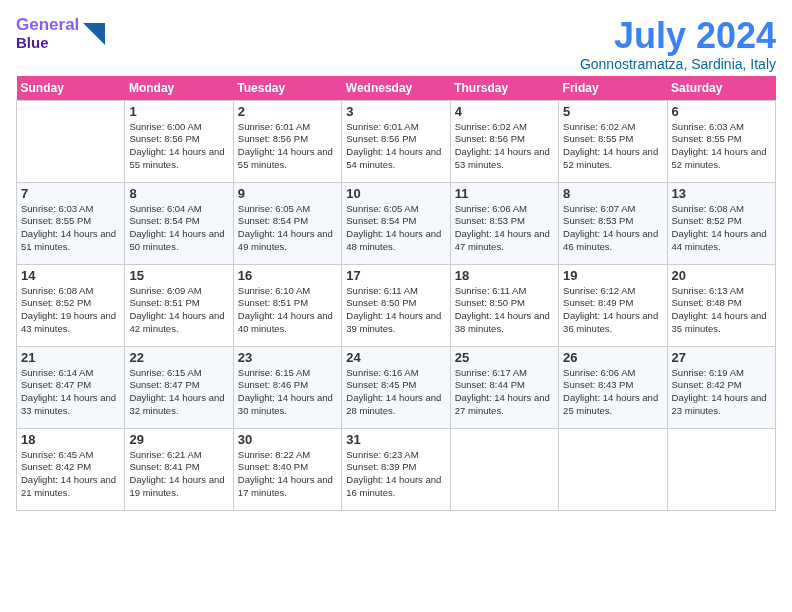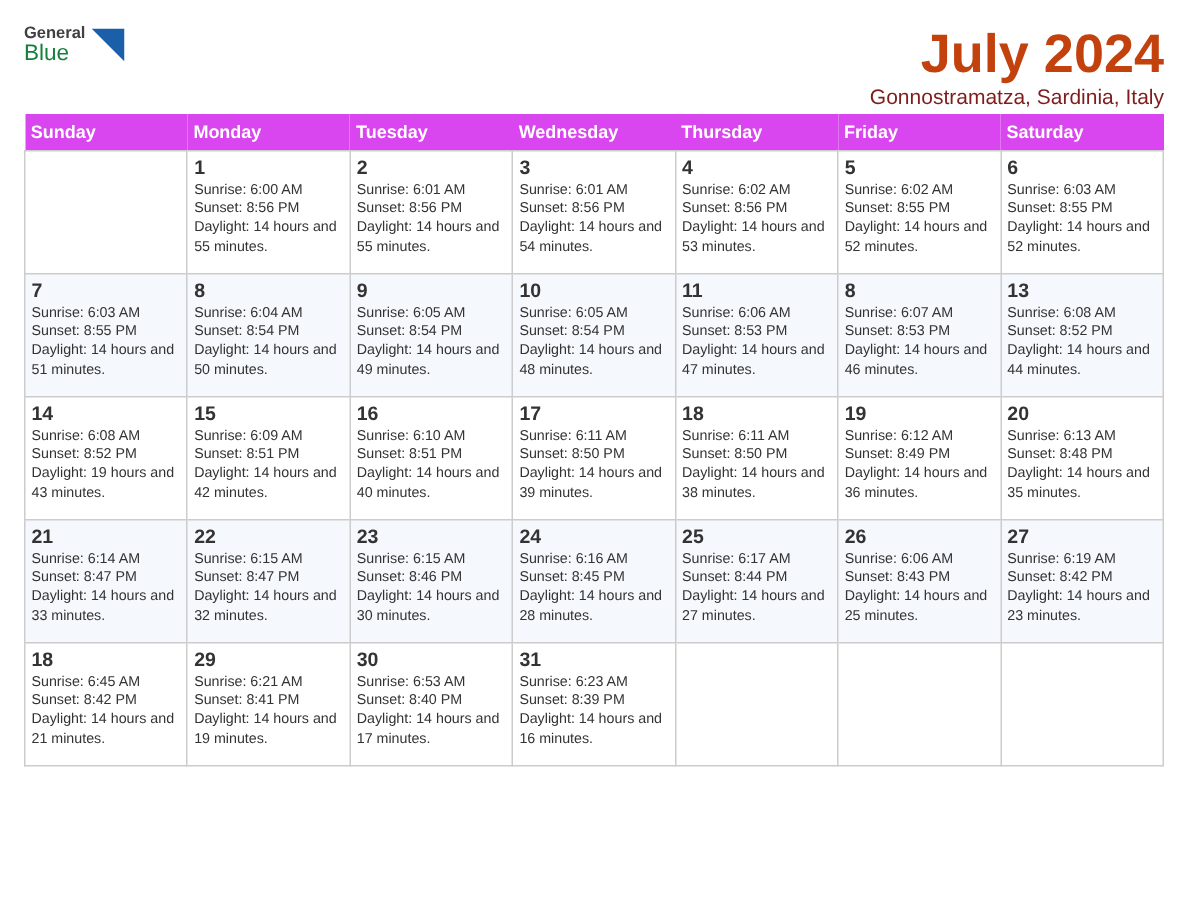--- a/index.html
+++ b/index.html
@@ -24,26 +24,26 @@
       display: flex;
       align-items: center;
       gap: 4px;
     }
     .title-block {
       text-align: right;
     }
     .main-title {
       font-size: 36px;
       font-weight: bold;
-      color: #c2410c;
+      color: #3b82f6;
       line-height: 1.1;
     }
     .subtitle {
       font-size: 14px;
-      color: #7f1d1d;
+      color: #0369a1;
     }
     table {
       width: 100%;
       border-collapse: collapse;
       table-layout: fixed;
     }
     th {
       background-color: #1a5fa8;
       color: #fff;
       font-size: 12px;
@@ -72,31 +72,31 @@
       font-size: 9.5px;
       color: #333;
       line-height: 1.35;
     }
     tr:nth-child(even) td {
       background-color: #f5f8fc;
     }
     tr:nth-child(odd) td {
       background-color: #ffffff;
     }
-    thead tr th { background-color: #d946ef; }
+    thead tr th { background-color: #ec4899; }
   </style>
 </head>
 <body>
 
 <div class="container">
   <div class="header-row">
     <div class="logo">
     <div style="display:flex;flex-direction:column;line-height:1.1">
-      <span style="font-size:11px;font-weight:bold;color:#404040">General</span>
-      <span style="font-size:15px;font-weight:normal;color:#15803d">Blue</span>
+      <span style="font-size:17px;font-weight:bold;color:#8b5cf6">General</span>
+      <span style="font-size:15px;font-weight:bold;color:#4c1d95">Blue</span>
     </div>
     <svg width="22" height="22" viewBox="0 0 22 22">
       <polygon points="0,0 22,0 22,22" fill="#1a5fa8"></polygon>
     </svg>
   </div>
     <div class="title-block">
       <div class="main-title">July 2024</div>
       <div class="subtitle">Gonnostramatza, Sardinia, Italy</div>
     </div>
   </div>
@@ -293,21 +293,21 @@
           <div class="day-detail">Daylight: 14 hours and 21 minutes.</div>
         </td>
           <td>
           <div class="day-number">29</div>
           <div class="day-detail">Sunrise: 6:21 AM</div>
           <div class="day-detail">Sunset: 8:41 PM</div>
           <div class="day-detail">Daylight: 14 hours and 19 minutes.</div>
         </td>
           <td>
           <div class="day-number">30</div>
-          <div class="day-detail">Sunrise: 6:53 AM</div>
+          <div class="day-detail">Sunrise: 8:22 AM</div>
           <div class="day-detail">Sunset: 8:40 PM</div>
           <div class="day-detail">Daylight: 14 hours and 17 minutes.</div>
         </td>
           <td>
           <div class="day-number">31</div>
           <div class="day-detail">Sunrise: 6:23 AM</div>
           <div class="day-detail">Sunset: 8:39 PM</div>
           <div class="day-detail">Daylight: 14 hours and 16 minutes.</div>
         </td>
           <td class="empty"></td>

